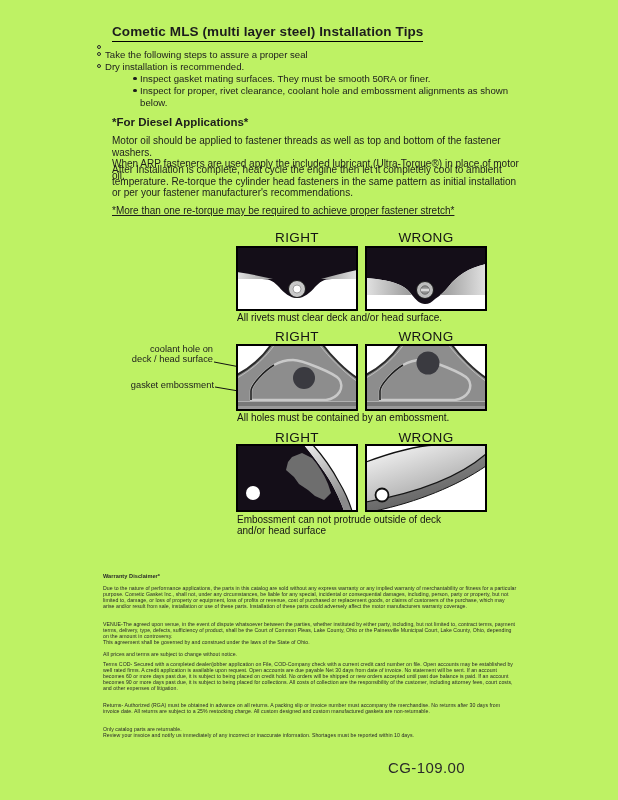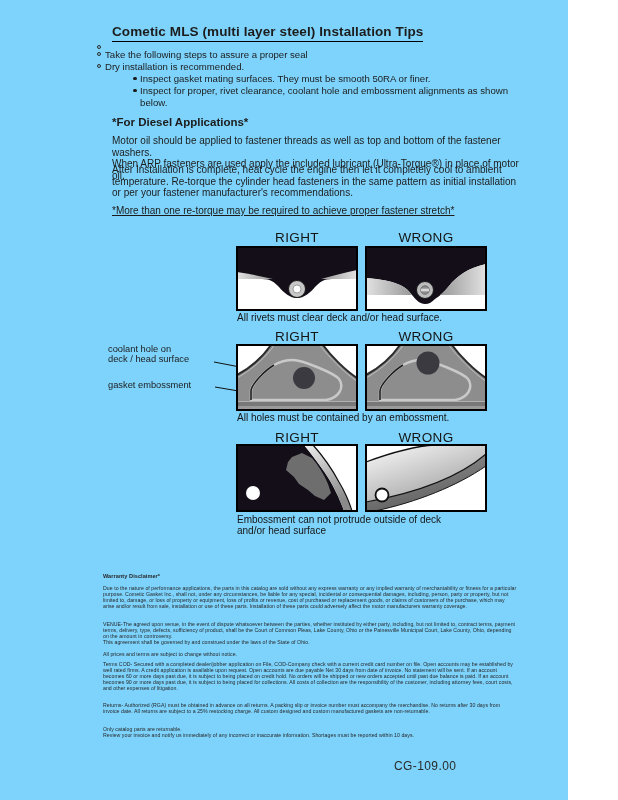--- a/index.html
+++ b/index.html
@@ -1,21 +1,21 @@
 <!DOCTYPE html>
 <html><head>
 <meta charset="utf-8">
 <style>
   * { margin: 0; padding: 0; box-sizing: border-box; }
   html,body { background: #ffffff; }
   .page {
     position: relative;
-    width: 568px;
+    width: 618px;
     height: 800px;
-    background: #7dd3fc;
+    background: #bef264;
     font-family: "Liberation Sans", "DejaVu Sans", sans-serif;
     color: #1c1c1c;
     overflow: hidden;
   }
   .abs { position: absolute; }
 
   .title {
     left: 112px; top: 24px;
     font-size: 13.5px; font-weight: bold;
     border-bottom: 1.6px solid #000;
@@ -41,30 +41,30 @@
   .p1 { top: 135px; }
   .p2 { top: 164px; }
   .p3 { top: 205px; text-decoration: underline; }
 
   .rw-label { width: 122px; text-align: center; font-size: 13.5px; letter-spacing: 0.4px; color: #141414; }
   .caption { left: 237px; font-size: 10px; color: #141414; white-space: pre-line; line-height: 11px; }
 
   .diagram { width: 122px; }
   .diagram svg { display: block; }
 
-  .anno { font-size: 9.3px; line-height: 9.6px; white-space: pre-line; text-align: left; color: #1c1c1c; }
+  .anno { font-size: 9.3px; line-height: 9.6px; white-space: pre-line; text-align: right; color: #1c1c1c; }
   .anno-coolant { left: 108px; top: 345px; width: 105px; }
   .anno-emboss  { left: 108px; top: 381px; width: 106px; }
 
   .disc { left: 103px; width: 414px; font-size: 5.2px; line-height: 6px; color: #282828; letter-spacing: 0.05px; white-space: pre-line; }
   .disc-heading { top: 573px; font-weight: bold; font-size: 5.6px; }
   .dp1 { top: 585px; } .dp2 { top: 621px; } .dp3 { top: 651px; }
   .dp4 { top: 661px; } .dp5 { top: 702px; } .dp6 { top: 726px; }
 
-  .page-num { left: 388px; top: 759px; font-size: 12px; color: #2a2a2a; letter-spacing: 0.4px; margin-left: 6px; }
+  .page-num { left: 388px; top: 759px; font-size: 15px; color: #2a2a2a; letter-spacing: 0.4px; }
 </style>
 </head>
 <body>
 
 <div class="page">
 
   <div class="abs title">Cometic MLS (multi layer steel) Installation Tips</div>
 
   <div class="abs tips">
     <div class="tip-row">

